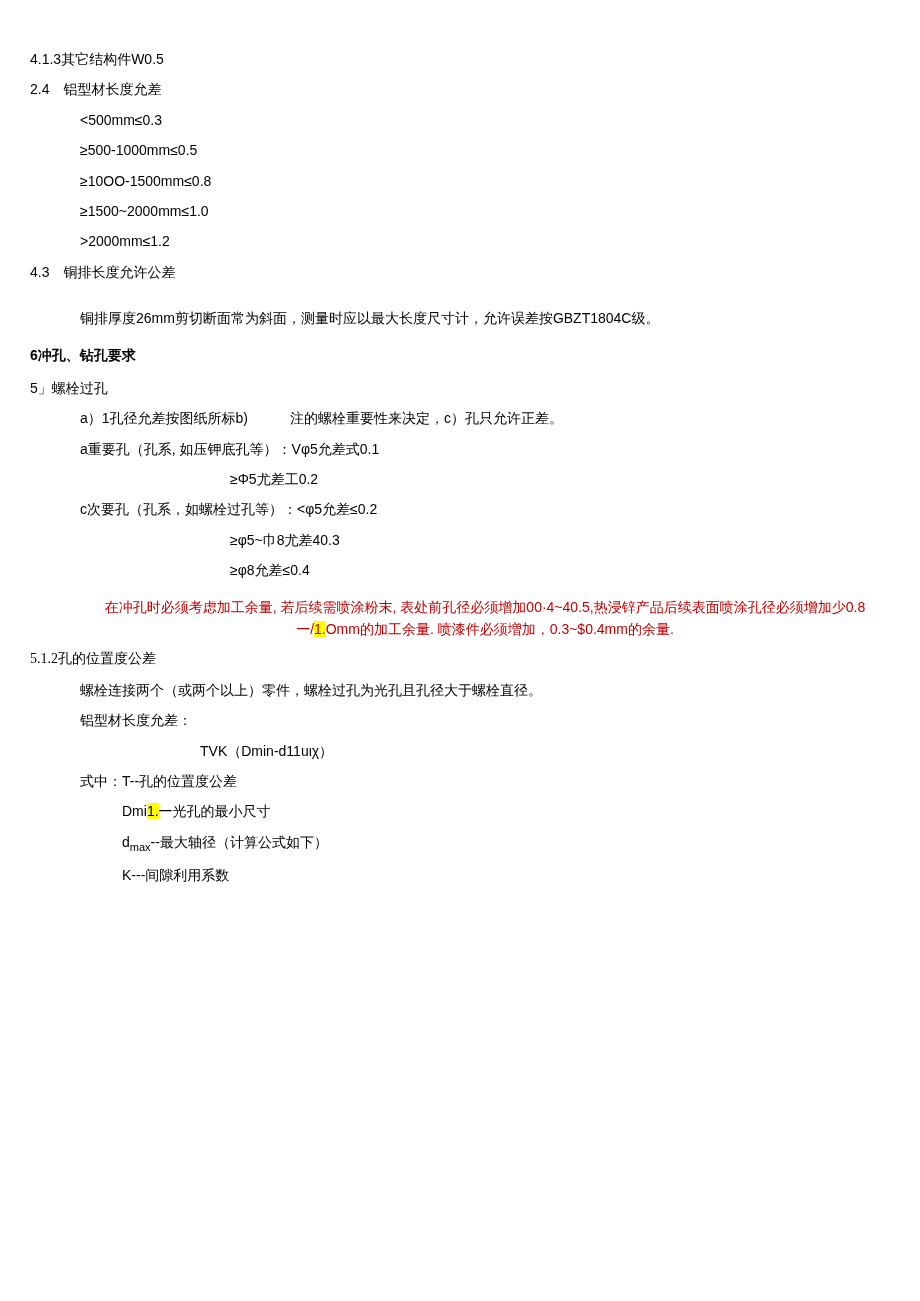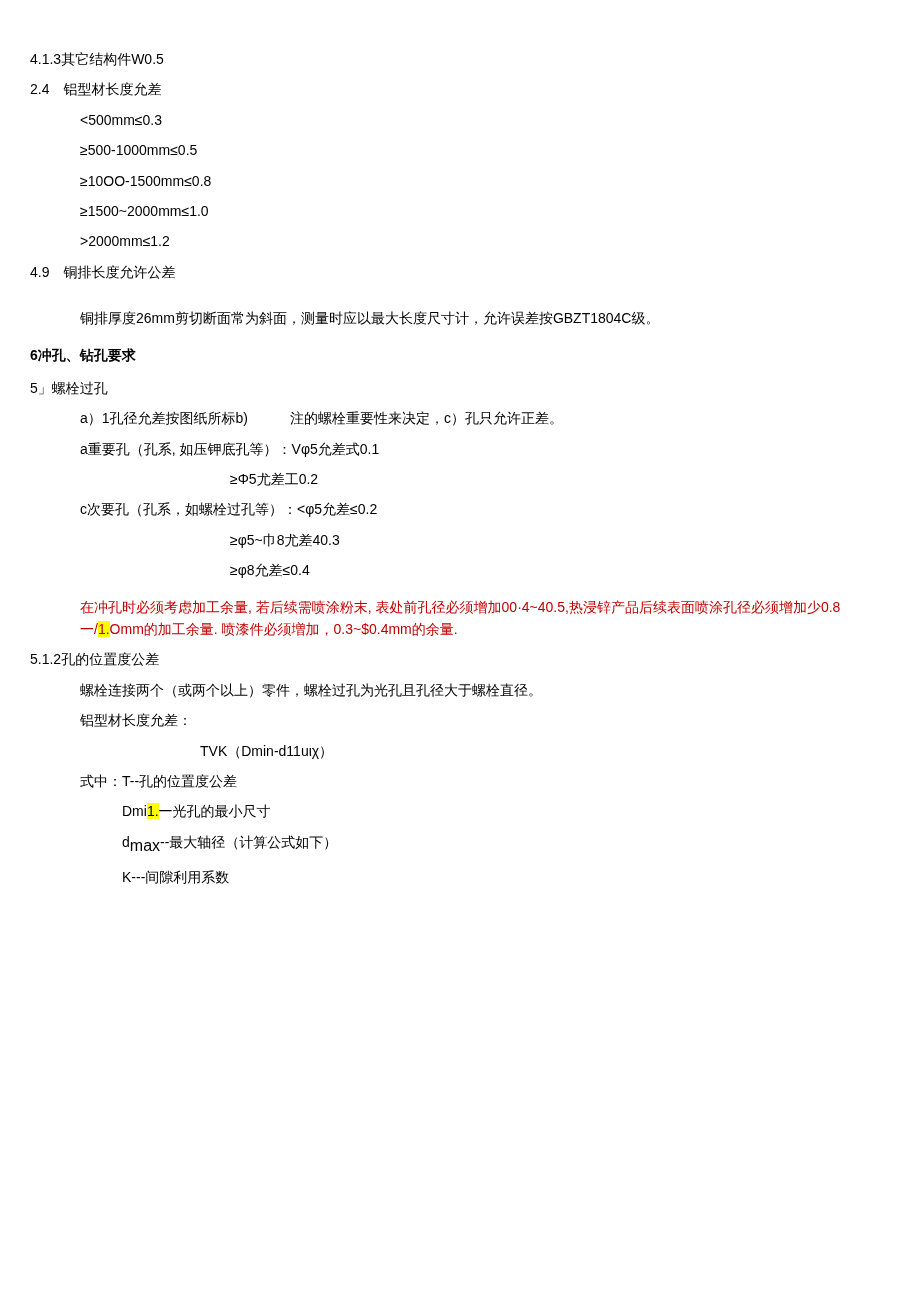--- a/index.html
+++ b/index.html
@@ -20,55 +20,55 @@
     font-weight: bold;
     margin: 14px 0 11px 0;
   }
   .indent-1 { padding-left: 0; }
   .indent-2 { padding-left: 50px; }
   .indent-3 { padding-left: 50px; }
   .indent-5 { padding-left: 200px; }
   .indent-6 { padding-left: 170px; }
   .red { color: #c00000; }
   .hl { background-color: #ffff00; }
-  .sub { font-size: 16px; vertical-align: sub; }
+  .sub { font-size: 11px; vertical-align: sub; }
 </style>
 </head>
 <body>
 
 <div class="line indent-1">4.1.3其它结构件W0.5</div>
 
 <div class="line indent-1">2.4　铝型材长度允差</div>
 <div class="line indent-2">&lt;500mm≤0.3</div>
 <div class="line indent-2">≥500-1000mm≤0.5</div>
 <div class="line indent-2">≥10OO-1500mm≤0.8</div>
 <div class="line indent-2">≥1500~2000mm≤1.0</div>
 <div class="line indent-2">&gt;2000mm≤1.2</div>
 
-<div class="line indent-1">4.9　铜排长度允许公差</div>
+<div class="line indent-1">4.3　铜排长度允许公差</div>
 <div class="line indent-2" style="margin-top:24px;">铜排厚度26mm剪切断面常为斜面，测量时应以最大长度尺寸计，允许误差按GBZT1804C级。</div>
 
 <div class="section-header">6冲孔、钻孔要求</div>
 
 <div class="line indent-1">5」螺栓过孔</div>
 
 <div class="line indent-3">a）1孔径允差按图纸所标b)　　　注的螺栓重要性来决定，c）孔只允许正差。</div>
 
 <div class="line indent-3">a重要孔（孔系, 如压钾底孔等）：Vφ5允差式0.1</div>
 <div class="line indent-5">≥Φ5尤差工0.2</div>
 
 <div class="line indent-3">c次要孔（孔系，如螺栓过孔等）：&lt;φ5允差≤0.2</div>
 <div class="line indent-5">≥φ5~巾8尤差40.3</div>
 <div class="line indent-5">≥φ8允差≤0.4</div>
 
-<div class="line indent-3 red" style="margin-top:14px;">
+<div class="line indent-3 red" style="margin-top:14px;text-align:center;">
   <span>在冲孔时必须考虑加工余量, 若后续需喷涂粉末, 表处前孔径必须增加00·4~40.5,热浸锌产品后续表面喷涂孔径必须增加少0.8一/</span><span class="hl">1.</span><span>Omm的加工余量. 喷漆件必须増加，0.3~$0.4mm的余量.</span>
 </div>
 
-<div class="line indent-1" style="margin-top:4px;">5.1.2孔的位置度公差</div>
+<div class="line indent-1" style="margin-top:4px;font-family:Liberation Serif, serif;">5.1.2孔的位置度公差</div>
 
 <div class="line indent-3">螺栓连接两个（或两个以上）零件，螺栓过孔为光孔且孔径大于螺栓直径。</div>
 <div class="line indent-3">铝型材长度允差：</div>
 <div class="line indent-6">TVK（Dmin-d11uιχ）</div>
 
 <div class="line indent-3">式中：T--孔的位置度公差</div>
 
 <div class="line" style="padding-left:92px;">
   <span>Dmi</span><span class="hl">1.</span><span>一光孔的最小尺寸</span>
 </div>

